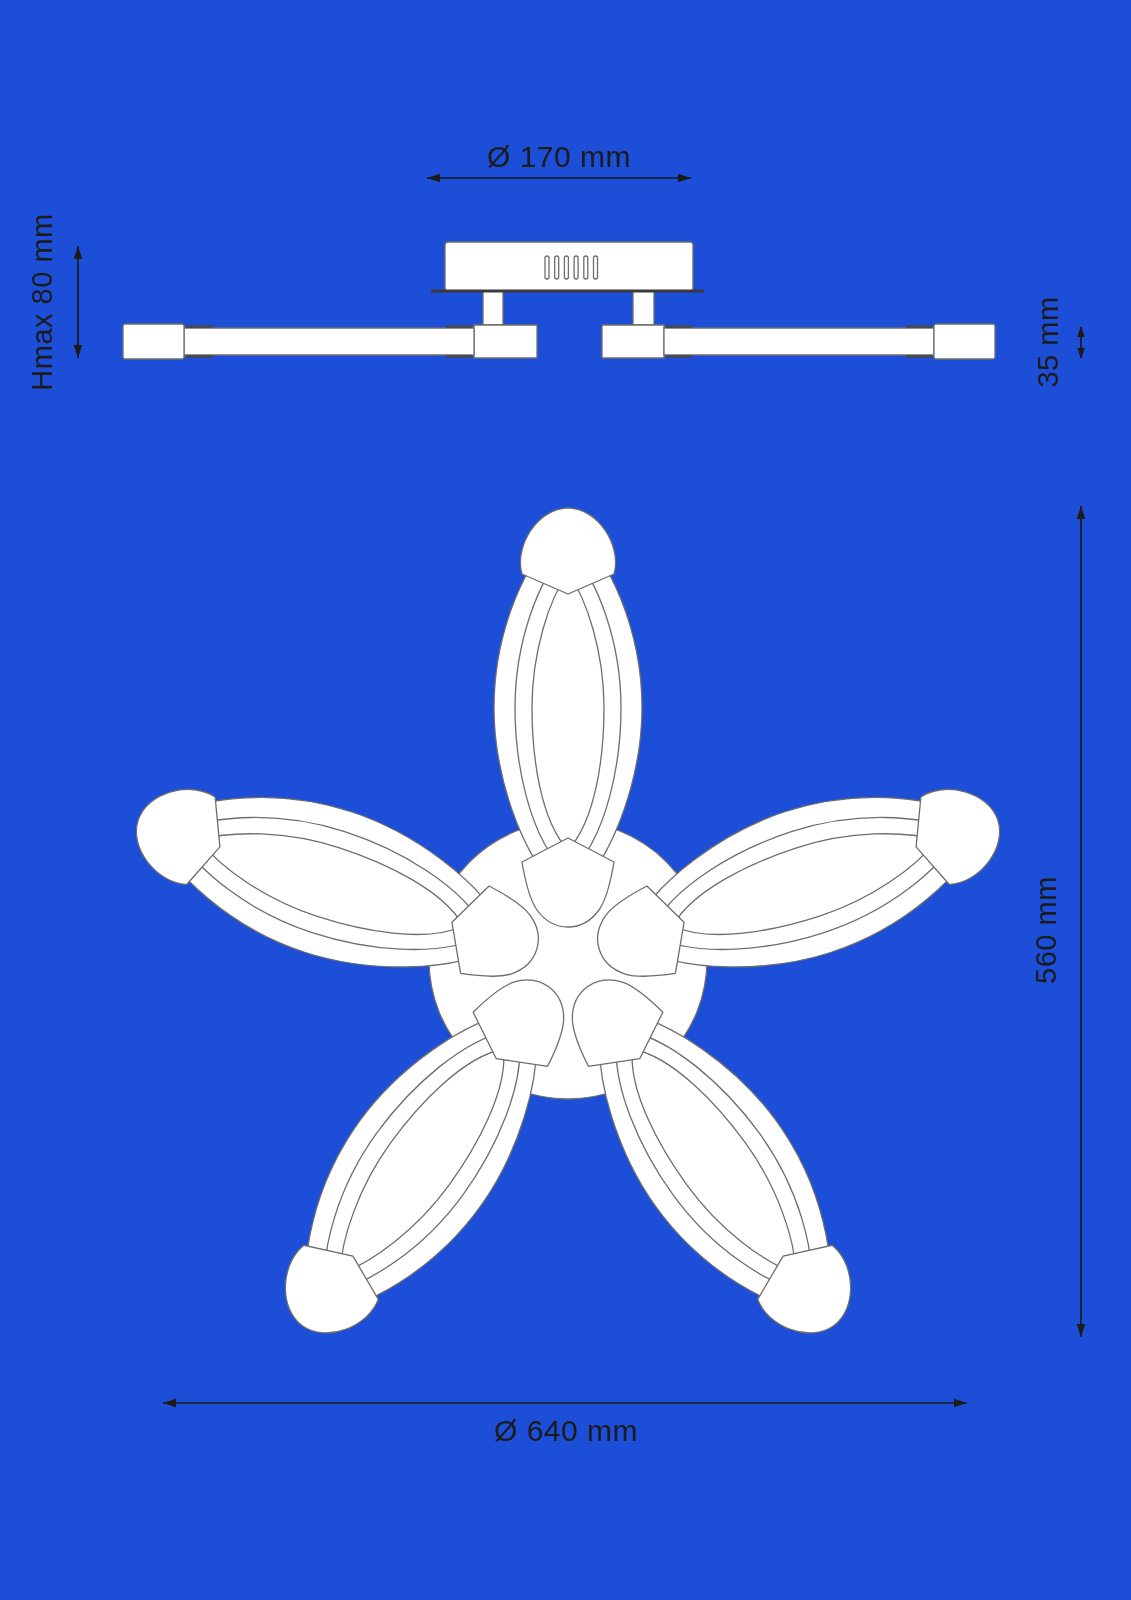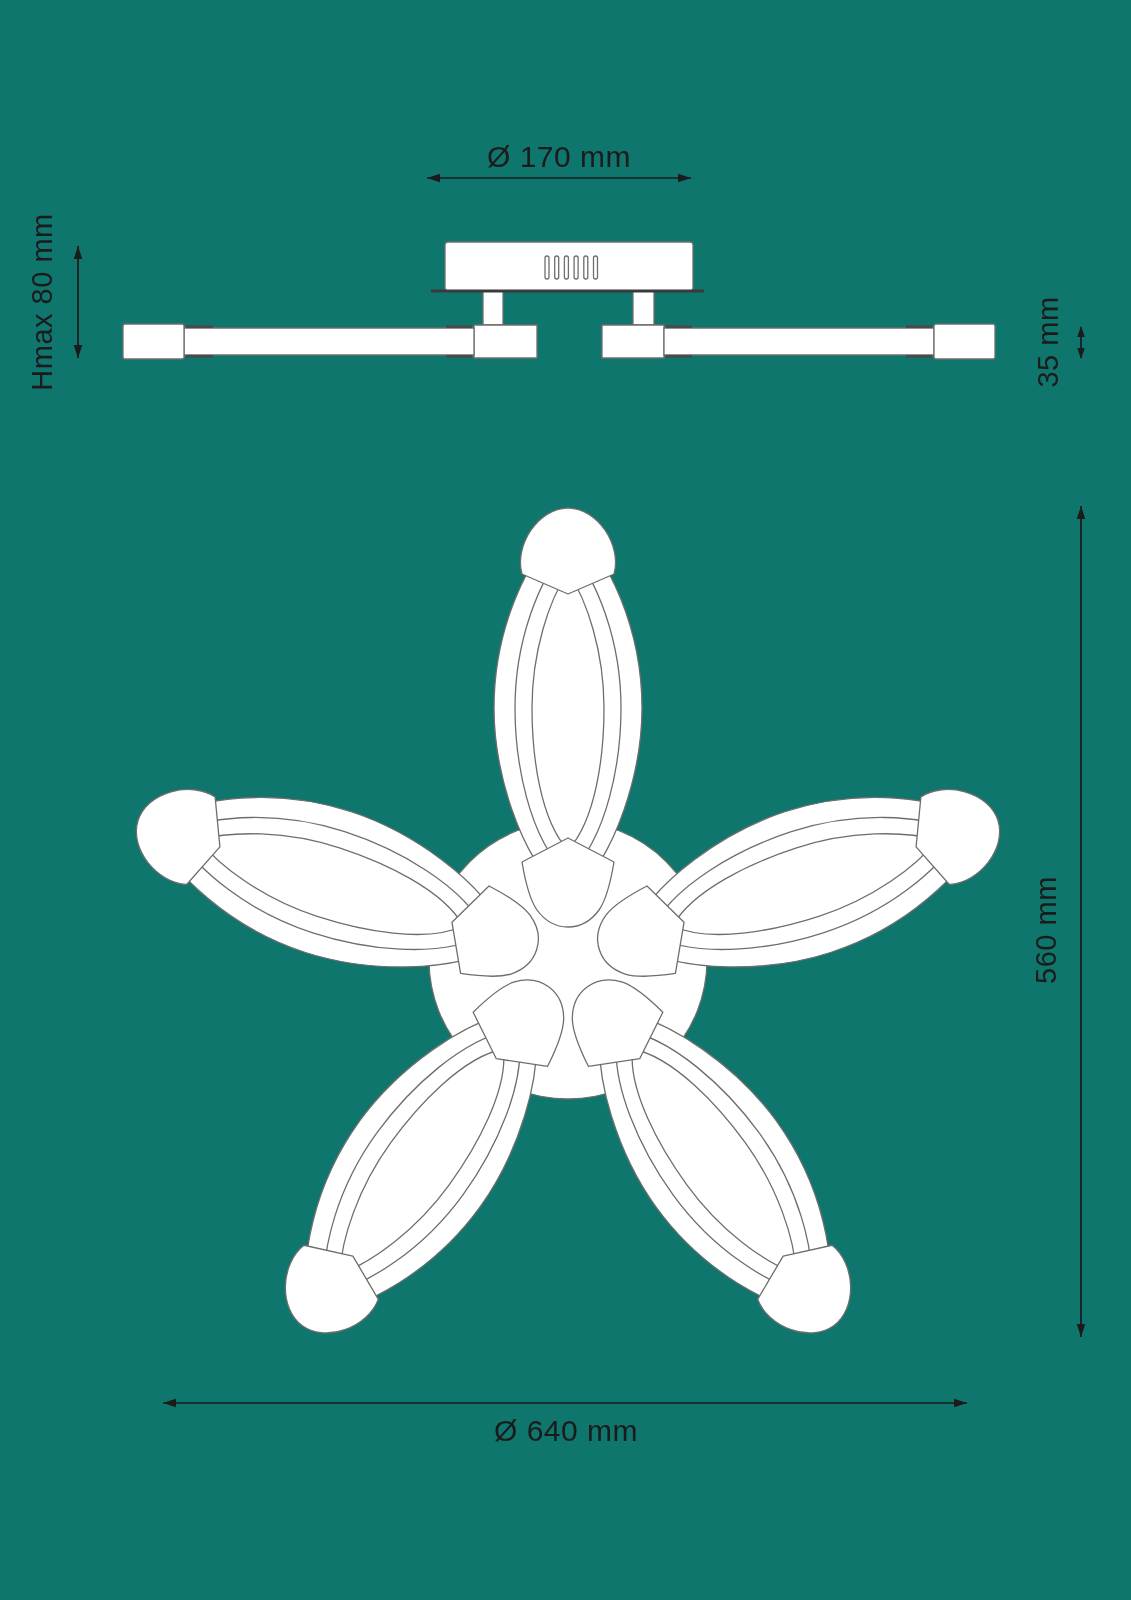--- a/index.html
+++ b/index.html
@@ -4,21 +4,21 @@
 <style>
   html, body {
     margin: 0;
     padding: 0;
     background: #ffffff;
   }
   .page {
     position: relative;
     width: 1131px;
     height: 1600px;
-    background: #0f766e;
+    background: #1d4ed8;
     overflow: hidden;
     font-family: "Liberation Sans", "DejaVu Sans", sans-serif;
   }
   svg { display: block; }
   .outline {
     fill: #ffffff;
     stroke: #6e6e6e;
     stroke-width: 1.3;
     stroke-linejoin: round;
   }

